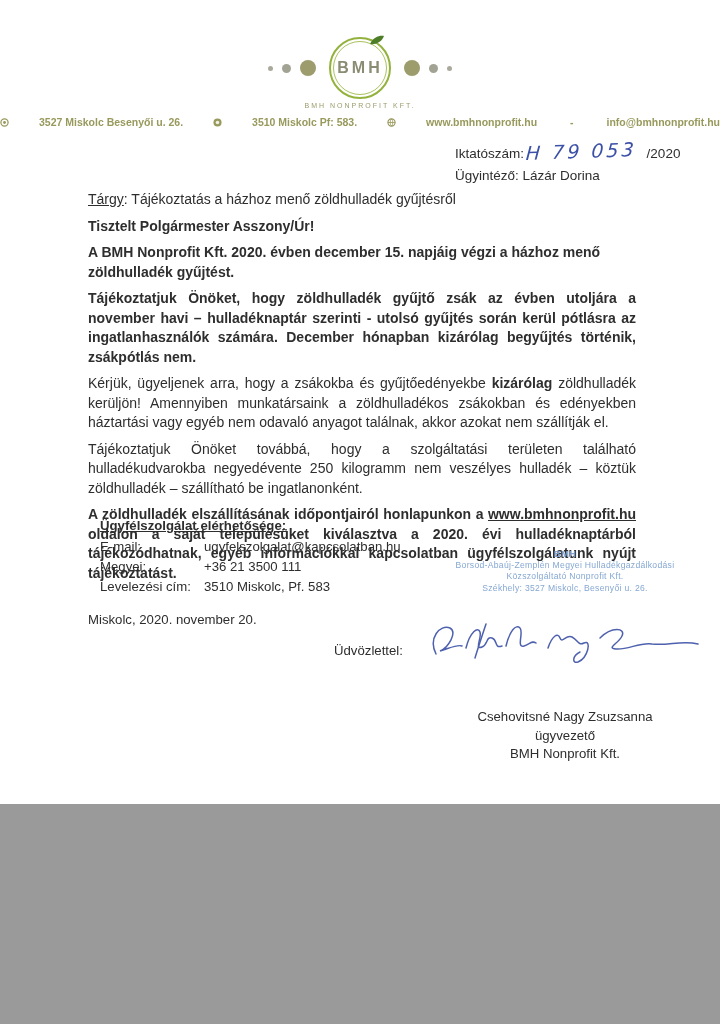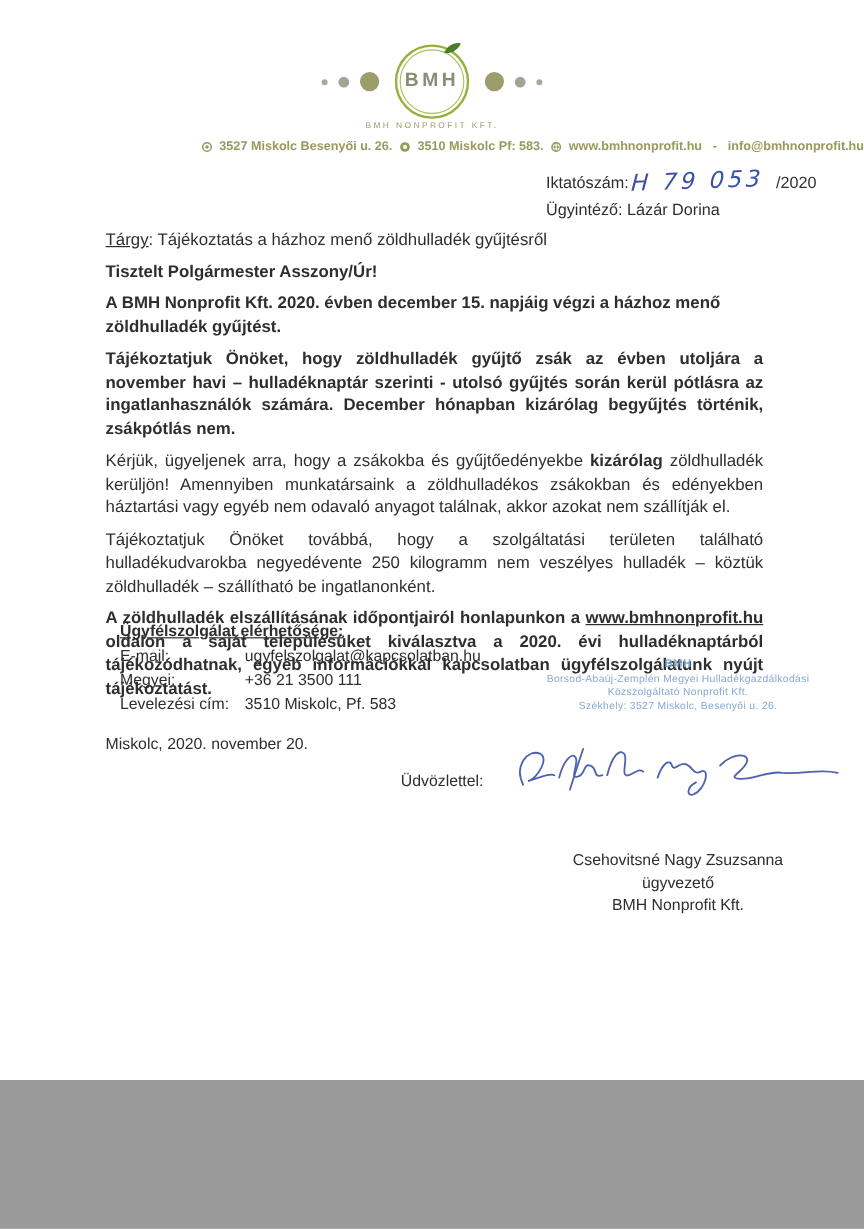--- a/index.html
+++ b/index.html
@@ -1,18 +1,18 @@
 <!DOCTYPE html>
 <html lang="hu"><head>
 <meta charset="utf-8">
 <style>
   html,body{margin:0;padding:0;background:#9a9a9a;}
   .page{
     position:relative;
-    width:720px;height:900px;
+    width:720px;height:804px;
     margin:0 auto;
     background:#ffffff;
     font-family:"Liberation Sans", sans-serif;
     color:#2e2e2e;
     overflow:hidden;
   }
   
   .letterhead{position:absolute;top:36px;left:0;width:720px;text-align:center;}
   .logo-row{display:flex;align-items:center;justify-content:center;gap:9px;height:64px;}
   .dot{border-radius:50%;display:inline-block;}
@@ -26,21 +26,21 @@
   }
   .logo-circle::before{
     content:"";position:absolute;inset:2px;border-radius:50%;
     border:1px solid #a9c25c;
   }
   .logo-leaf{position:absolute;top:-4px;right:4px;width:16px;height:10px;}
   .logo-bmh{font-size:16px;letter-spacing:3px;color:#8b8c74;font-weight:bold;}
   .logo-subtext{margin-top:2px;font-size:7px;letter-spacing:2px;color:#9b9c6b;}
   .contact-line{
     margin-top:7px;font-size:10.5px;color:#98995c;font-weight:bold;
-    display:flex;align-items:center;justify-content:flex-end;gap:6px;white-space:nowrap;
+    display:flex;align-items:center;justify-content:space-between;gap:16px;white-space:nowrap;
   }
   .contact-line svg{display:block;}
   .contact-sep{padding:0 3px;}
   
   .meta{position:absolute;top:140px;left:455px;font-size:13.5px;line-height:22px;}
   .handwritten-no{
     display:inline-block;color:#3b50a6;font-size:19px;font-style:italic;
     letter-spacing:3px;transform:rotate(-2deg) skewX(-6deg);margin:0 6px 0 2px;
     font-family:"DejaVu Sans", sans-serif;
   }

